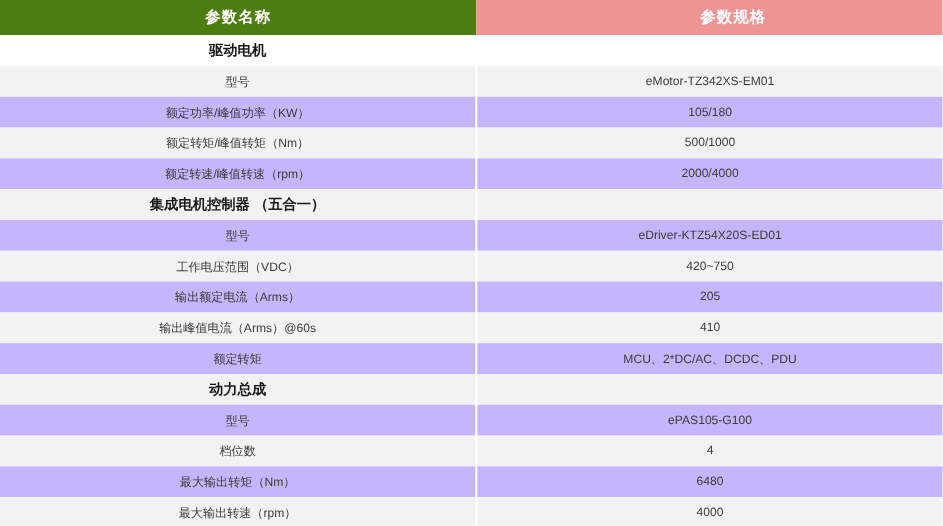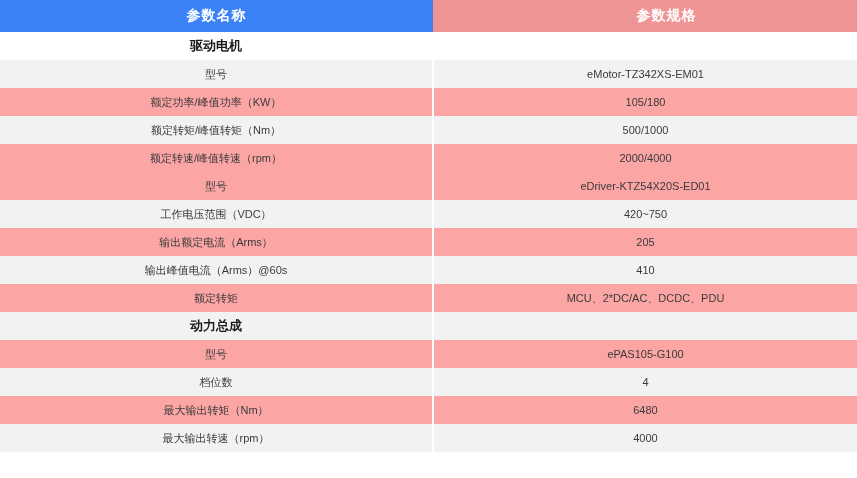--- a/index.html
+++ b/index.html
@@ -41,21 +41,21 @@
 
   .spec-table td {
     height: 28px;
     font-size: 11px;
     text-align: center;
     vertical-align: middle;
     padding: 0;
     color: #3b3b3b;
   }
 
-  tr.row-odd td { background: #fca5a5; }
+  tr.row-odd td { background: #c4b5fd; }
   tr.row-even td { background: #f2f2f2; }
 
   tr.section td {
     font-weight: bold;
     color: #1a1a1a;
     font-size: 13px;
     background: #f2f2f2;
   }
   tr.section.light td {
     background: #ffffff;
@@ -69,21 +69,21 @@
 </head>
 <body>
 
 <table class="spec-table">
   <colgroup>
     <col class="c1">
     <col class="c2">
   </colgroup>
   <thead>
     <tr>
-      <th class="head-left" style="background: #3b82f6;">参数名称</th>
+      <th class="head-left" style="background: #4d7c0f;">参数名称</th>
       <th class="head-right" style="background: rgb(239, 148, 148); padding-left: 43px;">参数规格</th>
     </tr>
   </thead>
   <tbody id="table-body">
       <tr class="section row-odd light">
         <td class="col-left">驱动电机</td>
         <td class="col-right"></td>
       </tr>
       <tr class="row-even">
         <td class="col-left">型号</td>
@@ -93,20 +93,24 @@
         <td class="col-left">额定功率/峰值功率（KW）</td>
         <td class="col-right">105/180</td>
       </tr>
       <tr class="row-even">
         <td class="col-left">额定转矩/峰值转矩（Nm）</td>
         <td class="col-right">500/1000</td>
       </tr>
       <tr class="row-odd">
         <td class="col-left">额定转速/峰值转速（rpm）</td>
         <td class="col-right">2000/4000</td>
+      </tr>
+      <tr class="section row-even">
+        <td class="col-left">集成电机控制器 （五合一）</td>
+        <td class="col-right"></td>
       </tr>
       <tr class="row-odd">
         <td class="col-left">型号</td>
         <td class="col-right">eDriver-KTZ54X20S-ED01</td>
       </tr>
       <tr class="row-even">
         <td class="col-left">工作电压范围（VDC）</td>
         <td class="col-right">420~750</td>
       </tr>
       <tr class="row-odd">

